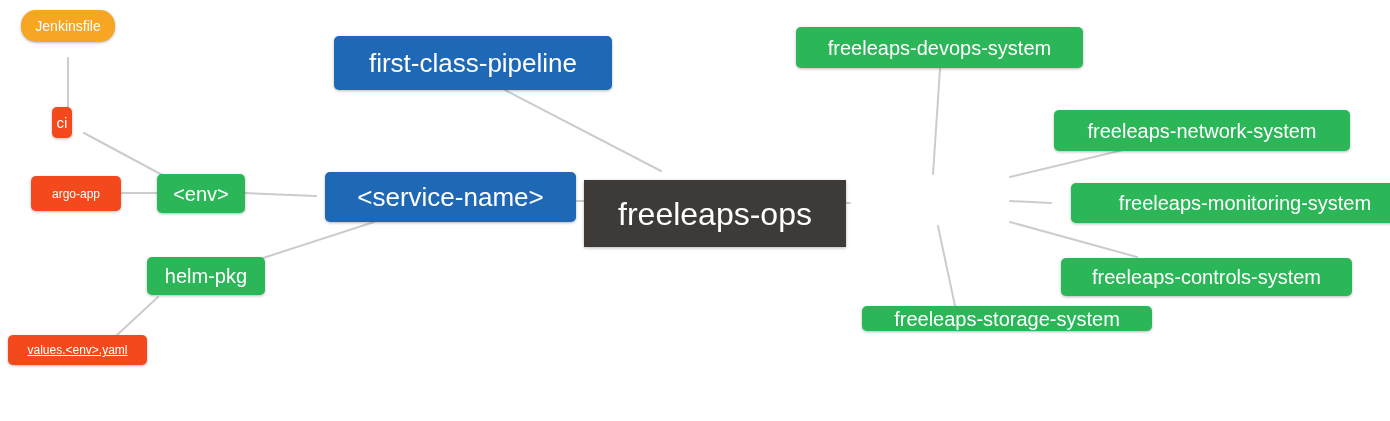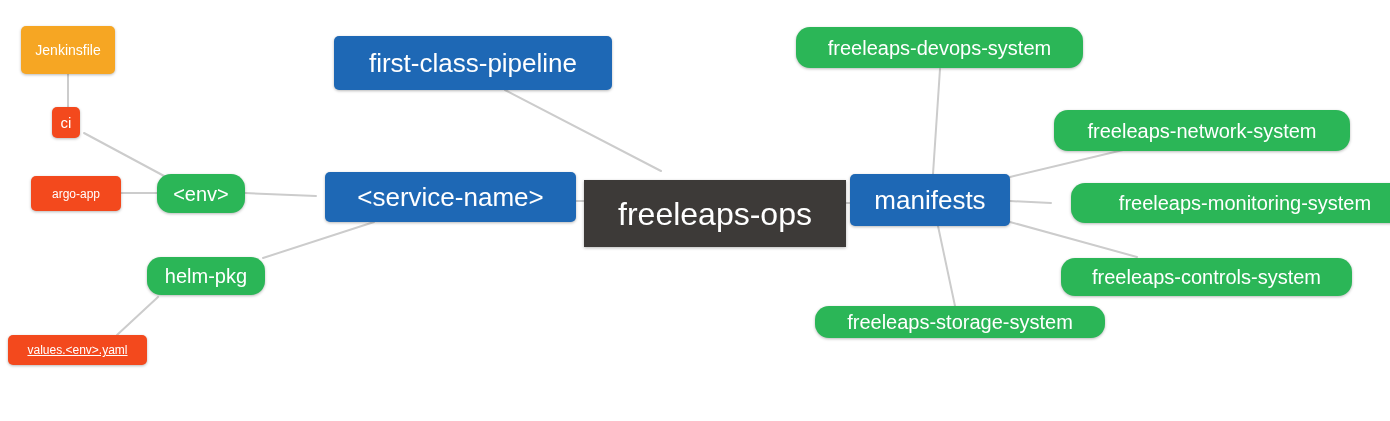--- a/index.html
+++ b/index.html
@@ -35,21 +35,21 @@
     color: var(--color-text, #ffffff);
     border-radius: 5px;
     box-shadow: 0 1px 3px rgba(0,0,0,0.28);
     white-space: nowrap;
     cursor: default;
     box-sizing: border-box;
     line-height: 1;
   }
   .c-root   { background: var(--color-root, #3d3a38); border-radius: 0; margin-top: 9px; }
   .c-branch { background: var(--color-branch, #1e68b5); }
-  .c-green  { background: var(--color-green, #2bb657); border-radius: 14px; }
+  .c-green  { background: var(--color-green, #2bb657); }
   .c-red    { background: var(--color-red, #f3491d); }
   .c-amber  { background: var(--color-amber, #f6a623); }
   .fs14 { font-size: 14px; }
   .fs15 { font-size: 15px; }
   .fs16 { font-size: 12px; }
   .fs20 { font-size: 20px; }
   .fs26 { font-size: 26px; }
   .fs32 { font-size: 32px; }
 </style>
 </head>
@@ -67,43 +67,42 @@
     <line x1="505" y1="90" x2="661" y2="171"></line>
     <line x1="567" y1="201" x2="584" y2="201"></line>
     <line x1="846" y1="203" x2="850" y2="203"></line>
     <line x1="940" y1="69" x2="933" y2="174"></line>
     <line x1="1010" y1="177" x2="1123" y2="150"></line>
     <line x1="1010" y1="201" x2="1051" y2="203"></line>
     <line x1="1010" y1="222" x2="1137" y2="257"></line>
     <line x1="938" y1="226" x2="955" y2="306"></line>
   </svg>
 
-  <div class="node c-amber fs14" style="left:21px;   top:26px;  width:94px;  height:48px;">Jenkinsfile</div>
+  <div class="node c-amber fs14" style="left:21px;   top:10px;  width:94px;  height:32px;border-radius:15px;">Jenkinsfile</div>
 
-  <div class="node c-red fs15" style="left:52px;   top:107px; width:28px;  height:31px;">ci</div>
+  <div class="node c-red fs15" style="left:52px;   top:107px; width:20px;  height:31px;">ci</div>
 
   <div class="node c-red fs16" style="left:31px;   top:176px; width:90px;  height:35px;">argo-app</div>
 
   <div class="node c-green fs20" style="left:147px;  top:257px; width:118px; height:38px;">helm-pkg</div>
 
   <div class="node c-green fs20" style="left:157px;  top:174px; width:88px;  height:39px;">&lt;env&gt;</div>
 
   <div class="node c-red fs16" style="left:8px;    top:335px; width:139px; height:30px;text-decoration:underline;">values.&lt;env&gt;.yaml</div>
 
   <div class="node c-branch fs26" style="left:314px;  top:36px;  width:278px; height:54px;margin-left:20px;">first-class-pipeline</div>
 
   <div class="node c-branch fs26" style="left:316px;  top:172px; width:251px; height:50px;margin-left:9px;">&lt;service-name&gt;</div>
 
   <div class="node c-root fs32" style="left:584px;  top:171px; width:262px; height:67px;">freeleaps-ops</div>
 
-  <div class="node c-branch fs26" style="left:850px;  top:174px; width:160px; height:52px;">manifests</div>
 
   <div class="node c-green fs20" style="left:796px;  top:27px;  width:287px; height:41px;">freeleaps-devops-system</div>
 
   <div class="node c-green fs20" style="left:1054px; top:110px; width:296px; height:41px;">freeleaps-network-system</div>
 
   <div class="node c-green fs20" style="left:1051px; top:183px; width:348px; height:40px;margin-left:20px;">freeleaps-monitoring-system</div>
 
   <div class="node c-green fs20" style="left:1061px; top:258px; width:291px; height:38px;">freeleaps-controls-system</div>
 
-  <div class="node c-green fs20" style="left:815px;  top:306px; width:290px; height:32px;">freeleaps-storage-system</div>
+  <div class="node c-green fs20" style="left:862px;  top:306px; width:290px; height:25px;">freeleaps-storage-system</div>
 
 </div>
 
 </body></html>

